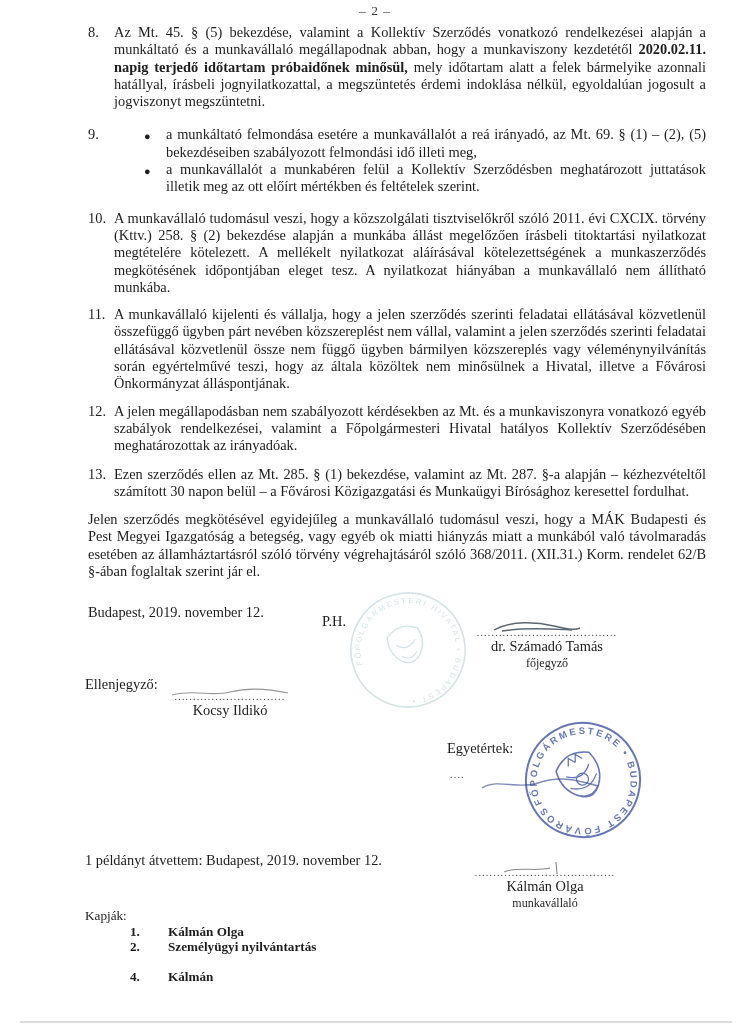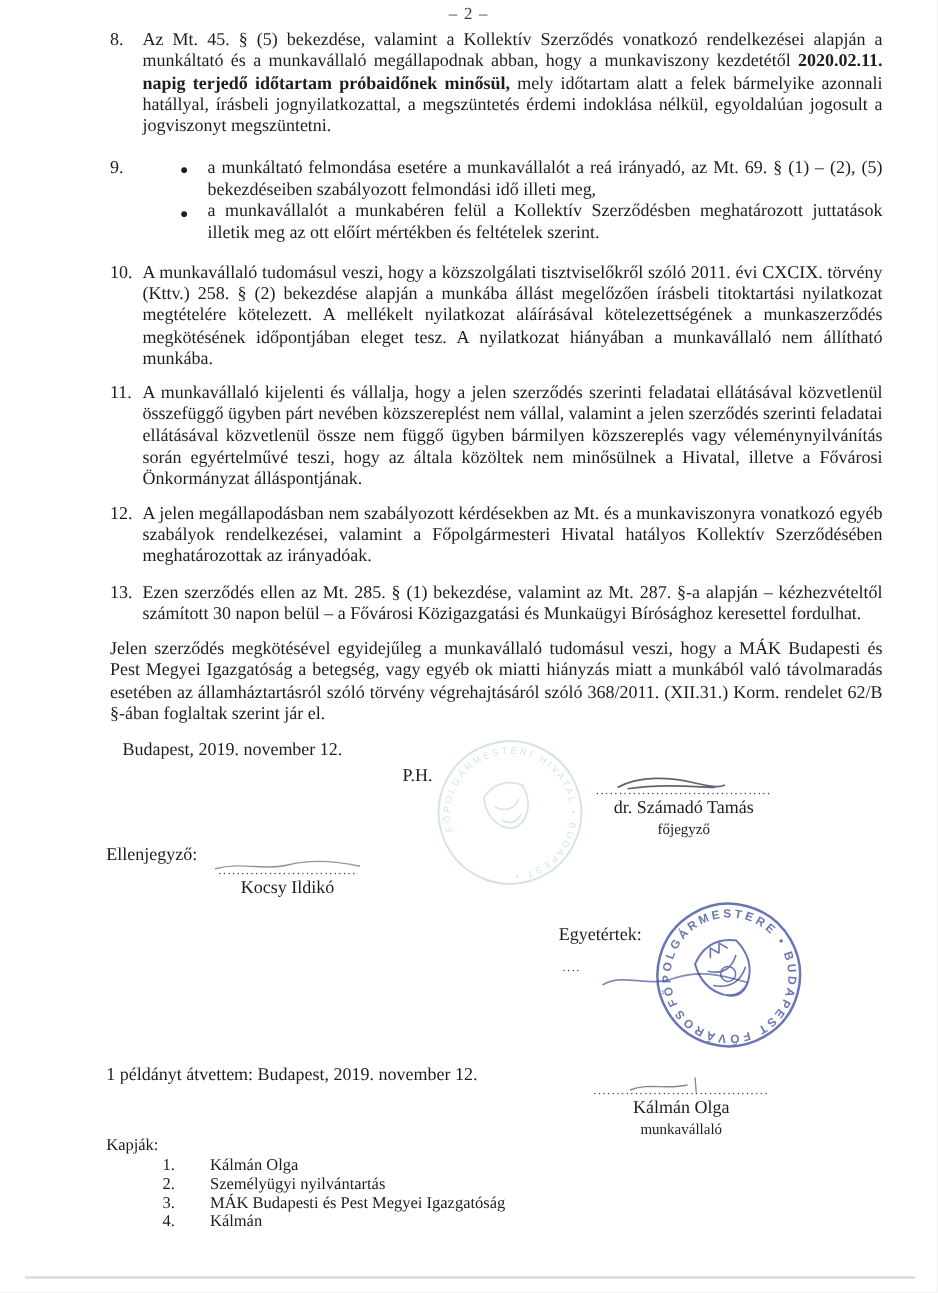--- a/index.html
+++ b/index.html
@@ -26,21 +26,21 @@
   .bullet-glyph{flex:0 0 22px;font-size:11px;padding-top:2px;}
   .bullet-text{flex:1;text-align:justify;}
   .closing{font-size:14.4px;line-height:17.3px;text-align:justify;margin-top:11px;}
   .sig-area{position:absolute;left:0;top:588px;width:750px;height:446px;}
   .abs{position:absolute;white-space:nowrap;font-size:14.4px;}
   .sig-block{position:absolute;text-align:center;}
   .dots{font-size:10px;letter-spacing:1.2px;color:#3f3f3f;line-height:10px;}
   .sig-name{font-size:14.4px;line-height:17px;}
   .sig-title{font-size:12px;line-height:17px;}
   .kapjak-label{font-size:13.2px;}
-  .kapjak-row{position:absolute;font-size:13.2px;white-space:nowrap;}
+  .kapjak-row{position:absolute;font-size:13.2px;white-space:nowrap;font-weight:bold;}
   .kapjak-num{display:inline-block;width:38px;}
   .bottom-rule{position:absolute;left:20px;top:1021px;width:712px;height:2px;background:#dcdcdc;}
   svg{display:block;}
 </style>
 </head>
 <body>
 
 <div class="page">
 
   <div class="page-number">– 2 –</div>
@@ -84,21 +84,21 @@
     <div class="clause mb11">
       <div class="num">13.</div>
       <div class="txt">Ezen szerződés ellen az Mt. 285. § (1) bekezdése, valamint az Mt. 287. §-a alapján – kézhezvételtől számított 30 napon belül – a Fővárosi Közigazgatási és Munkaügyi Bírósághoz keresettel fordulhat.</div>
     </div>
 
     <div class="closing">Jelen szerződés megkötésével egyidejűleg a munkavállaló tudomásul veszi, hogy a MÁK Budapesti és Pest Megyei Igazgatóság a betegség, vagy egyéb ok miatti hiányzás miatt a munkából való távolmaradás esetében az államháztartásról szóló törvény végrehajtásáról szóló 368/2011. (XII.31.) Korm. rendelet 62/B §-ában foglaltak szerint jár el.</div>
   </div>
 
   <div class="sig-area">
 
-    <div class="abs" style="left:88px;top:4px;margin-left:10px;">Budapest, 2019. november 12.</div>
+    <div class="abs" style="left:88px;top:16px;">Budapest, 2019. november 12.</div>
 
     <div class="abs" style="left:322px;top:25px;">P.H.</div>
 
     <svg width="132" height="132" style="position:absolute;left:342px;top:-4px;opacity:0.45;" viewBox="0 0 132 132">
       <g transform="rotate(-18 66 66)">
         <circle cx="66" cy="66" r="57" fill="none" stroke="#a3c2ca" stroke-width="1.6"></circle>
         <defs>
             <path id="s1c" d="M 18,66 A 48,48 0 1 1 17.99,66.6"></path>
           </defs>
         <text font-size="7.5" letter-spacing="2.2" fill="#a3c2ca" font-family="Liberation Sans, sans-serif">
@@ -164,23 +164,20 @@
     </svg>
 
     <div class="kapjak-label abs" style="left:85px;top:320px;">Kapják:</div>
 
     <div class="kapjak-row" style="left:130px;top:336px;">
       <span class="kapjak-num">1.</span><span>Kálmán Olga</span>
     </div>
     <div class="kapjak-row" style="left:130px;top:351px;">
       <span class="kapjak-num">2.</span><span>Személyügyi nyilvántartás</span>
     </div>
-    <div class="kapjak-row" style="left:130px;top:366px;">
-      <span class="kapjak-num">3.</span><span>MÁK Budapesti és Pest Megyei Igazgatóság</span>
-    </div>
     <div class="kapjak-row" style="left:130px;top:381px;">
       <span class="kapjak-num">4.</span><span>Kálmán</span>
     </div>
 
   </div>
 
   <div class="bottom-rule"></div>
 </div>
 
 </body></html>

